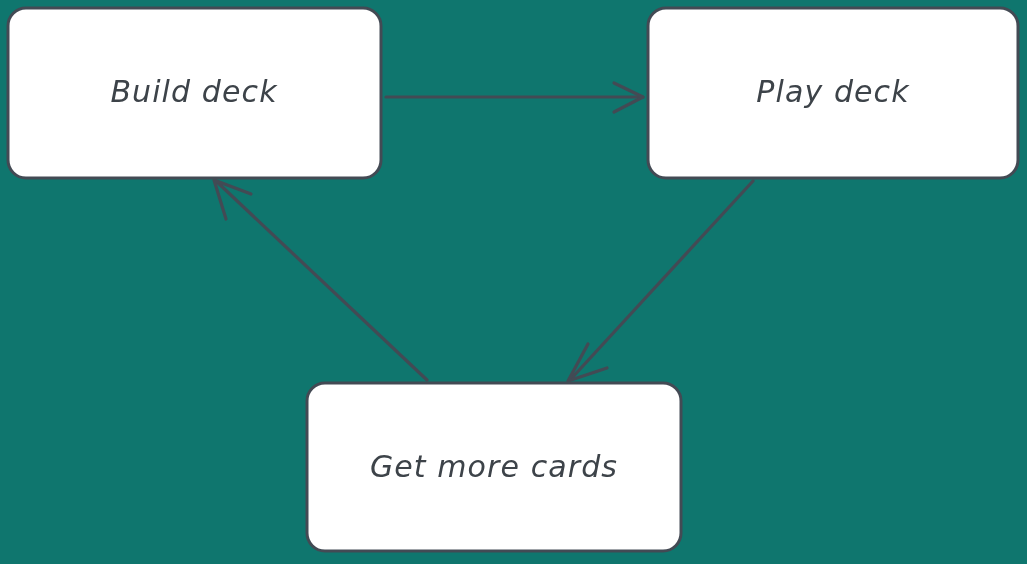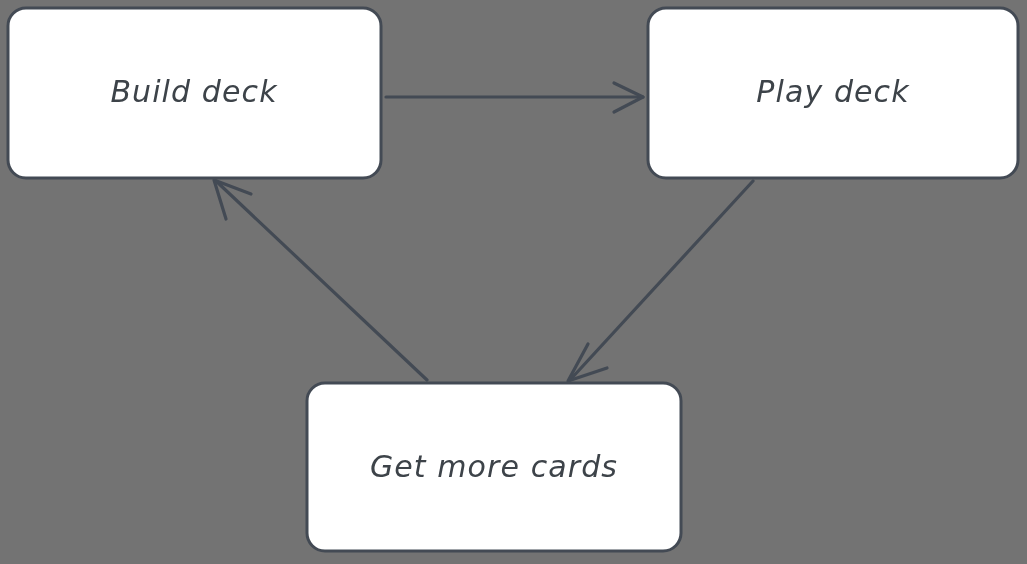--- a/index.html
+++ b/index.html
@@ -54,21 +54,21 @@
     font-weight: 400;
     letter-spacing: 1.1px;
     text-anchor: middle;
     dominant-baseline: middle;
     user-select: none;
   }
 </style>
 </head>
 <body>
 
-<div id="canvas" style="width: 1027px; height: 564px; background: #737373;">
+<div id="canvas" style="width: 1027px; height: 564px; background: #0f766e;">
   <svg id="diagram-svg" viewBox="0 0 1027 564">
 
     <g>
 
       <g>
         <path class="edge-line" d="M 386 97 L 643 97" stroke="#434a54"></path>
         <path class="edge-head" d="M 614 83 L 643 97 L 614 112" stroke="#434a54"></path>
       </g>
 
       <g>

